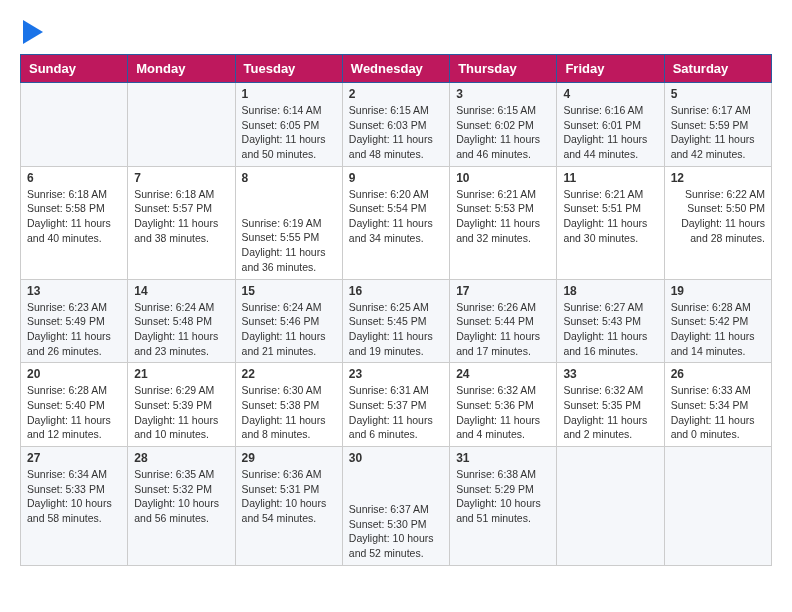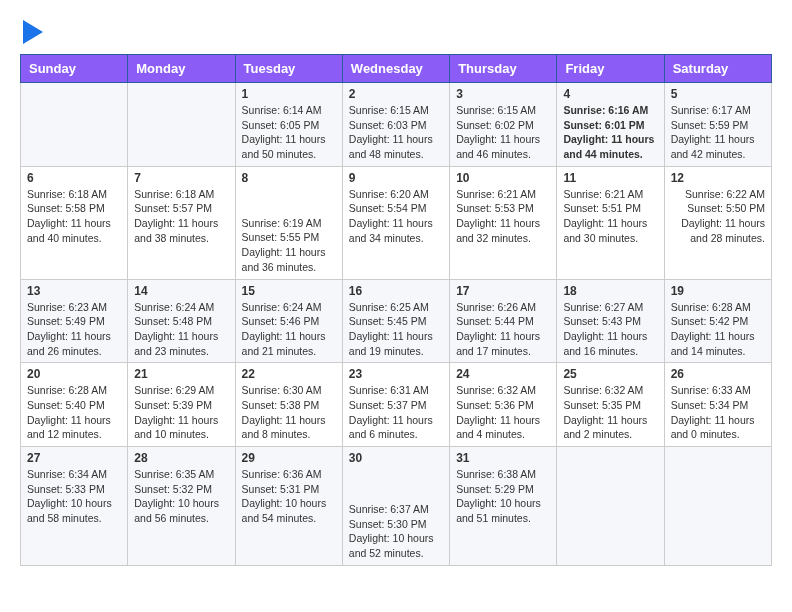--- a/index.html
+++ b/index.html
@@ -41,21 +41,21 @@
       font-size: 16px;
       font-weight: bold;
       color: #333;
     }
     table {
       width: 100%;
       border-collapse: collapse;
       table-layout: fixed;
     }
     thead tr th {
-      background-color: #8b5cf6;
+      background-color: #be185d;
       color: white;
       text-align: left;
       padding: 6px 8px;
       font-size: 13px;
       font-weight: bold;
       border: 1px solid #2a5a9f;
     }
     tbody tr td {
       border: 1px solid #ccc;
       vertical-align: top;
@@ -130,21 +130,21 @@
 Daylight: 11 hours and 48 minutes.</div>
         </td>
         <td>
           <span class="day-number">3</span>
           <div class="cell-content" style="white-space: pre-wrap;">Sunrise: 6:15 AM
 Sunset: 6:02 PM
 Daylight: 11 hours and 46 minutes.</div>
         </td>
         <td>
           <span class="day-number">4</span>
-          <div class="cell-content" style="white-space: pre-wrap; font-weight: bold;">Sunrise: 6:16 AM
+          <div class="cell-content" style="white-space: pre-wrap;">Sunrise: 6:16 AM
 Sunset: 6:01 PM
 Daylight: 11 hours and 44 minutes.</div>
         </td>
         <td>
           <span class="day-number">5</span>
           <div class="cell-content" style="white-space: pre-wrap;">Sunrise: 6:17 AM
 Sunset: 5:59 PM
 Daylight: 11 hours and 42 minutes.</div>
         </td>
       </tr>
@@ -261,21 +261,21 @@
 Sunset: 5:37 PM
 Daylight: 11 hours and 6 minutes.</div>
         </td>
         <td>
           <span class="day-number">24</span>
           <div class="cell-content" style="white-space: pre-wrap;">Sunrise: 6:32 AM
 Sunset: 5:36 PM
 Daylight: 11 hours and 4 minutes.</div>
         </td>
         <td>
-          <span class="day-number">25</span>
+          <span class="day-number">33</span>
           <div class="cell-content" style="white-space: pre-wrap;">Sunrise: 6:32 AM
 Sunset: 5:35 PM
 Daylight: 11 hours and 2 minutes.</div>
         </td>
         <td>
           <span class="day-number">26</span>
           <div class="cell-content" style="white-space: pre-wrap;">Sunrise: 6:33 AM
 Sunset: 5:34 PM
 Daylight: 11 hours and 0 minutes.</div>
         </td>

